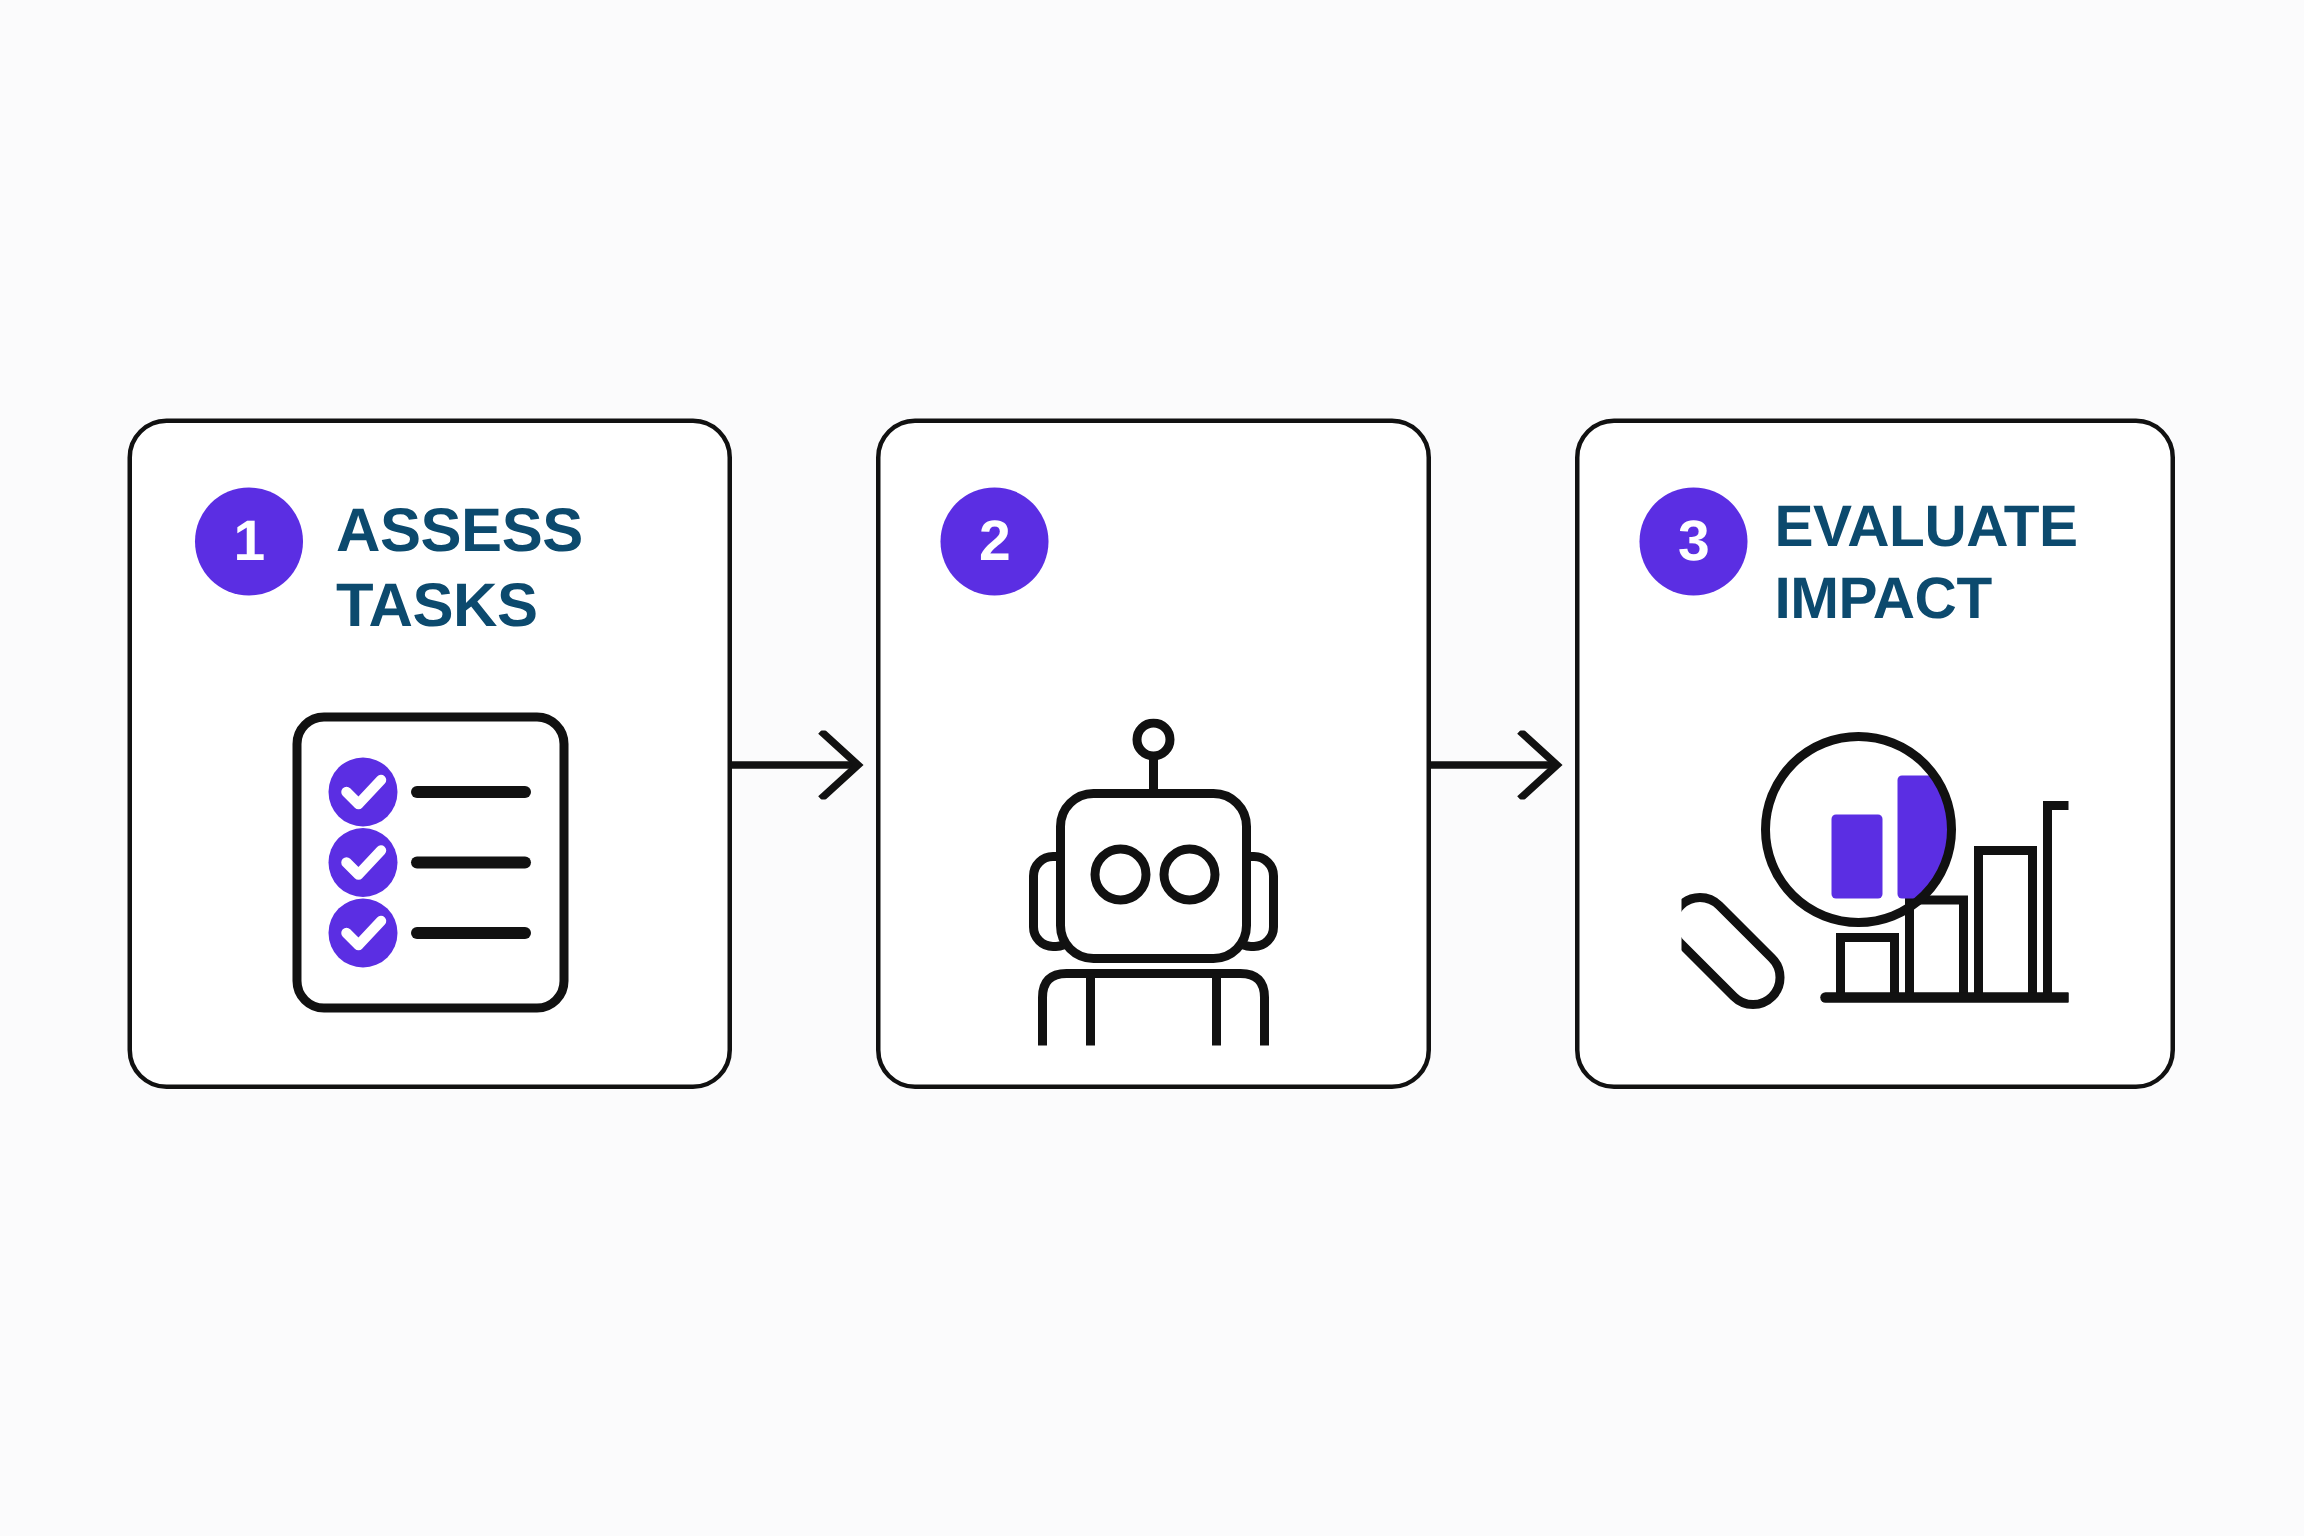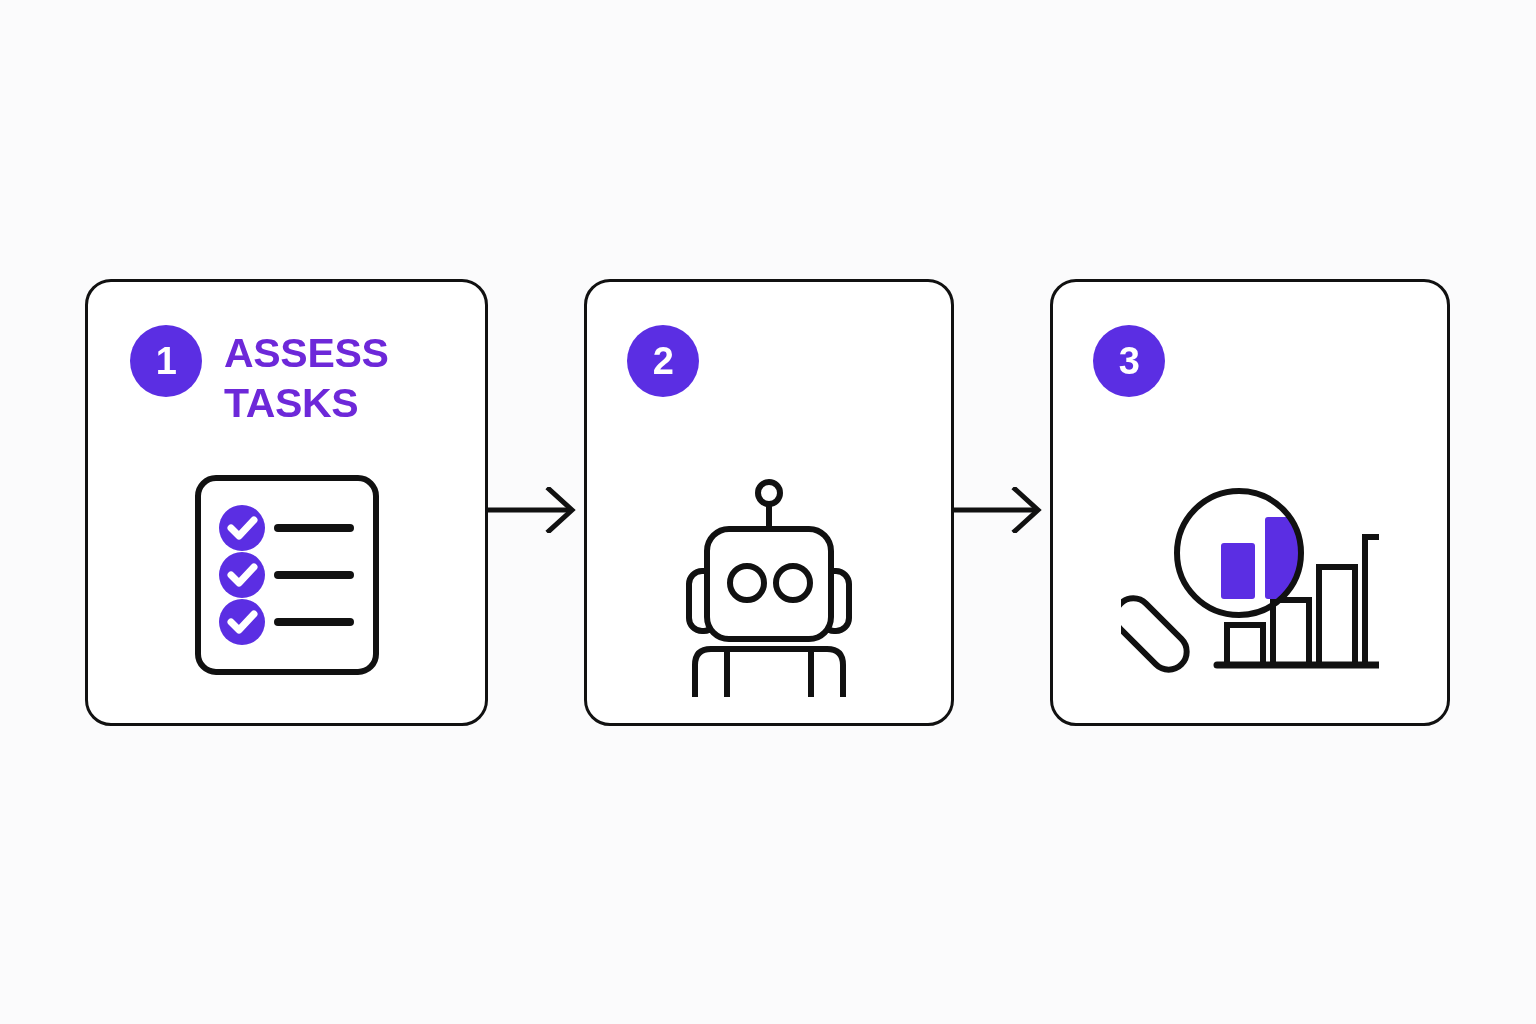--- a/index.html
+++ b/index.html
@@ -68,21 +68,21 @@
     letter-spacing: -0.5px;
   }
 
   .card-title {
     margin-left: 22px;
     margin-top: 3px;
     font-size: 41px;
     font-weight: 700;
     line-height: 1.22;
     letter-spacing: -0.3px;
-    color: #6d28d9;
+    color: #0c4a6e;
     white-space: pre-line;
     text-transform: uppercase;
   }
 
   #card-3 .card-title { font-size: 39px; margin-left: 18px; }
 
   
   .card-icon {
     position: absolute;
     left: 0;
@@ -176,20 +176,22 @@
   <div class="arrow" id="arrow-2">
     <svg width="98" height="46" viewBox="0 0 98 46">
       <line x1="0" y1="23" x2="82" y2="23" stroke="#111111" stroke-width="5"></line>
       <polyline points="62,2 85,23 62,44" fill="none" stroke="#111111" stroke-width="5" stroke-linecap="square" stroke-linejoin="miter"></polyline>
     </svg>
   </div>
 
   <div class="card" id="card-3">
     <div class="card-head">
       <div class="badge">3</div>
+      <div class="card-title">EVALUATE
+IMPACT</div>
     </div>
 
     <div class="card-icon">
       <svg width="258" height="200" viewBox="0 0 258 200">
         <defs>
           <clipPath id="lens-clip">
             <circle cx="118" cy="68" r="62"></circle>
           </clipPath>
         </defs>
 

